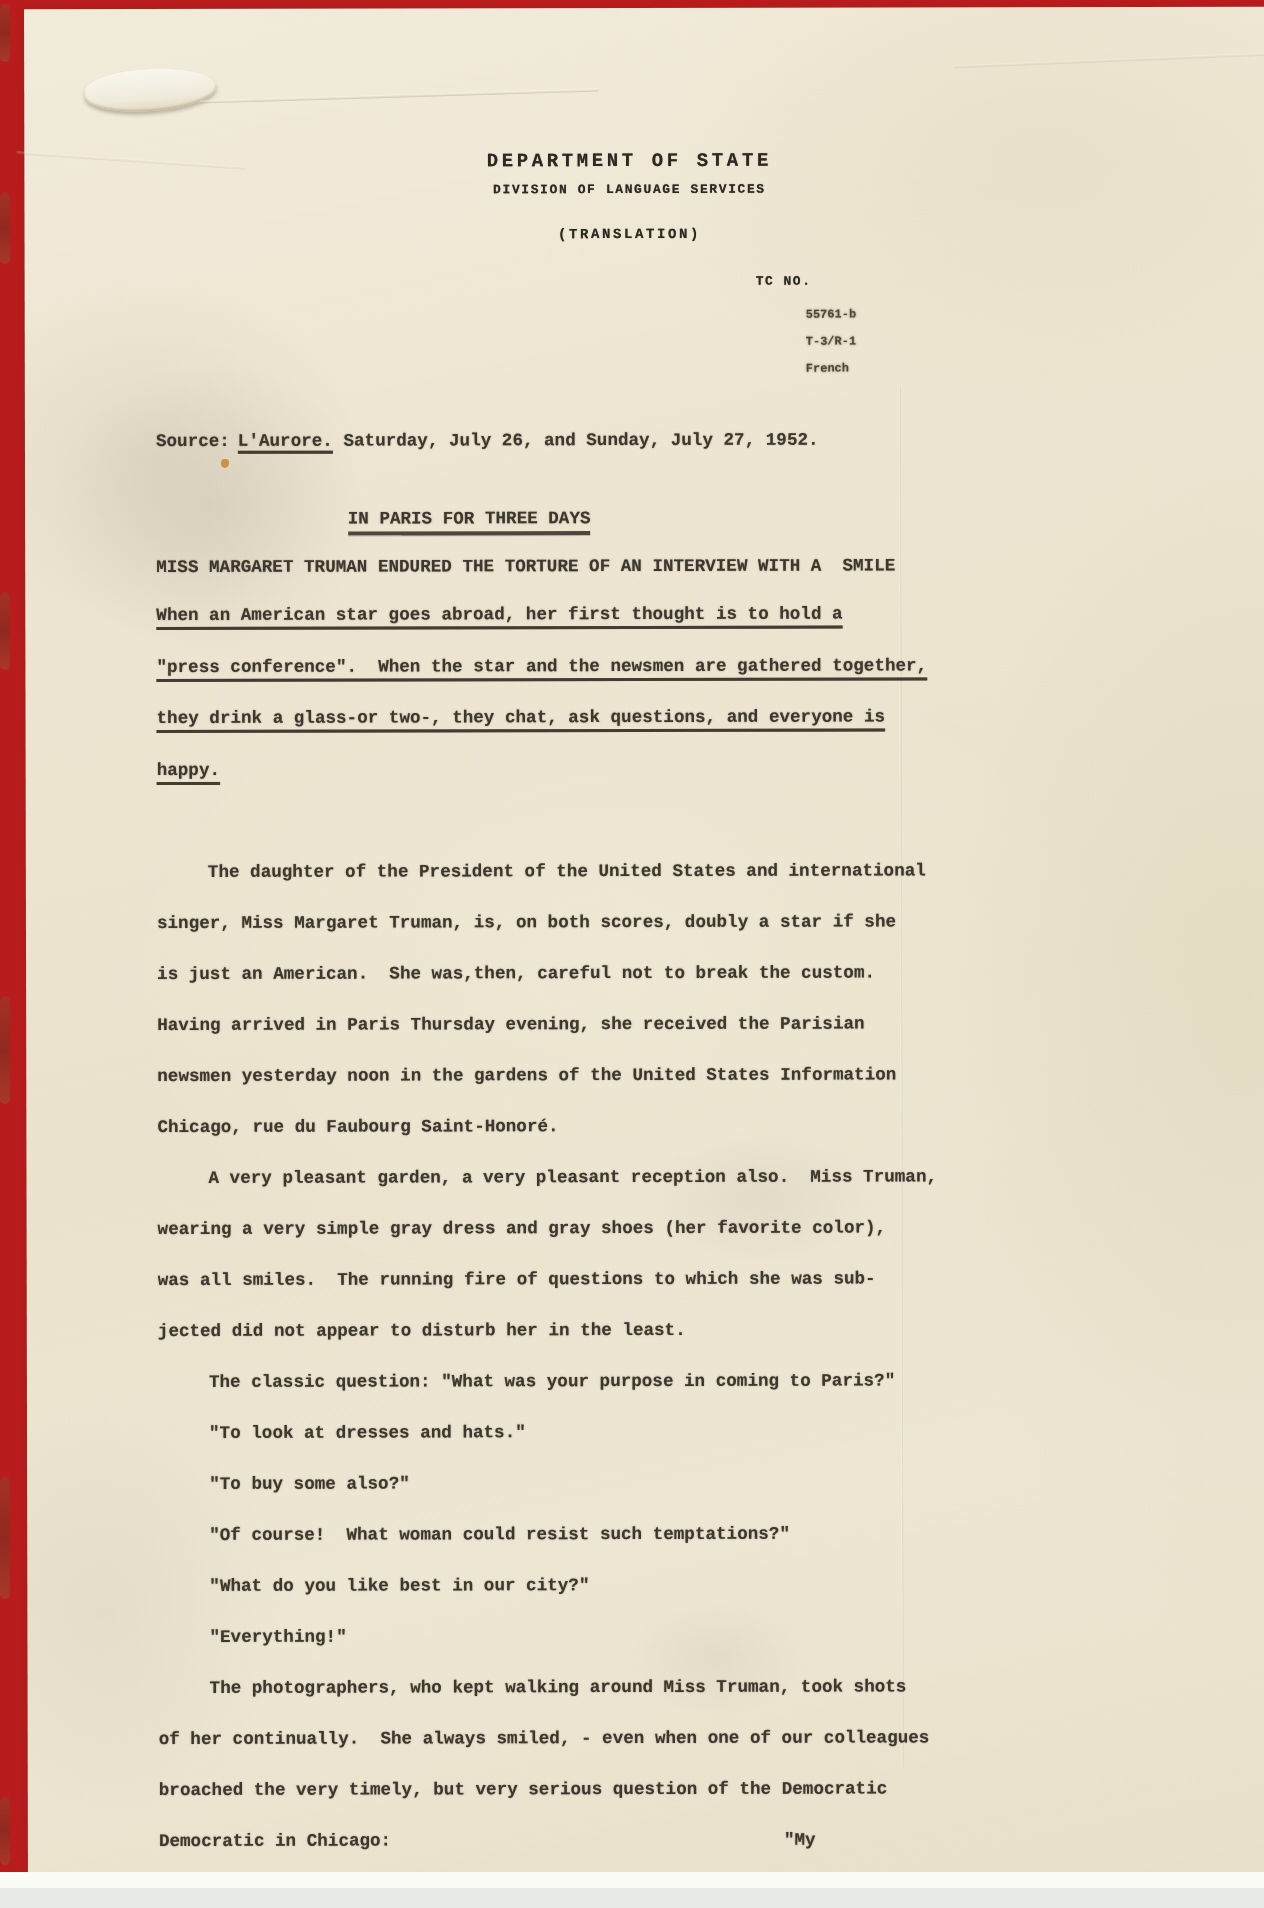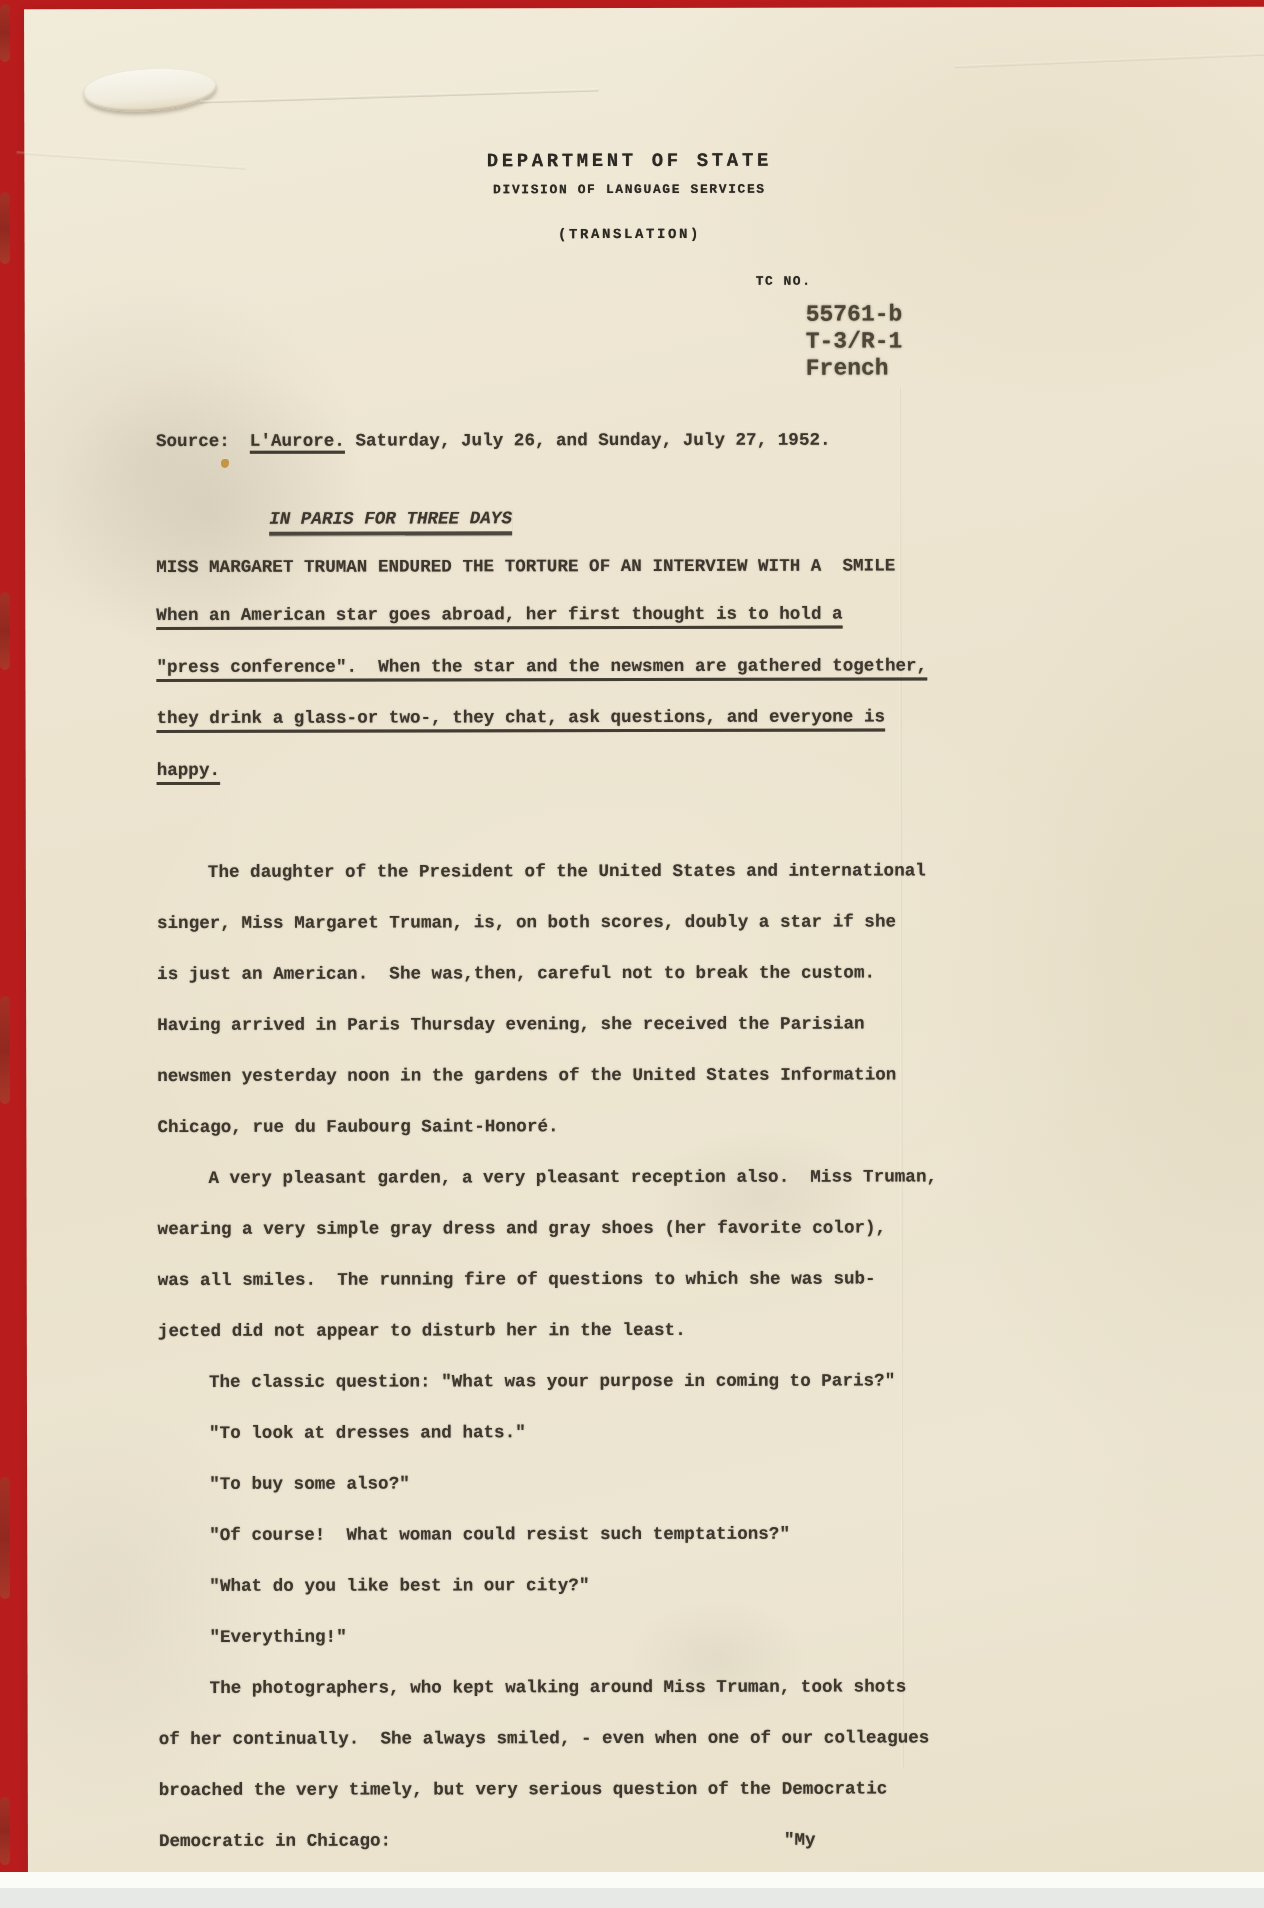--- a/index.html
+++ b/index.html
@@ -67,27 +67,27 @@
     letter-spacing:1.5px;color:#2c2923;text-shadow:0 0 0.8px rgba(44,41,35,0.7);text-align:center;}
 
   
   .typed{
     font-family:"Liberation Mono","DejaVu Sans Mono",monospace;
     font-size:17.6px;font-weight:bold;color:#3d372e;
     text-shadow:0 0 1.5px rgba(62,55,45,0.55);
     white-space:pre;
   }
   .tc-block{position:absolute;left:781px;top:294px;line-height:27px;}
-  .tc-block .typed{font-size:23px;color:#4e4738;text-shadow:0 0 2.2px rgba(78,71,56,0.75);display:block;}
+  .tc-block .typed{font-size:12px;color:#4e4738;text-shadow:0 0 2.2px rgba(78,71,56,0.75);display:block;}
 
   .src-line{position:absolute;left:131px;top:422px;}
-  .src-pub{margin-left:20px;text-decoration:underline;text-decoration-thickness:2.5px;text-underline-offset:5px;
+  .src-pub{margin-left:8px;text-decoration:underline;text-decoration-thickness:2.5px;text-underline-offset:5px;
     text-decoration-color:rgba(58,52,43,0.9);}
 
-  .headline-wrap{position:absolute;left:244px;top:500px;width:400px;text-align:left;font-style:italic;}
+  .headline-wrap{position:absolute;left:244px;top:500px;width:400px;text-align:center;}
   .headline{display:inline-block;border-bottom:4px solid rgba(55,50,42,0.88);padding-bottom:3px;
     box-shadow:0 1px 0 rgba(55,50,42,0.25);}
   .subhead{position:absolute;left:131px;top:548px;}
 
   .lede{position:absolute;left:131px;top:596px;}
   .lede-line{height:51.5px;
     text-decoration:underline;text-decoration-thickness:2.6px;text-underline-offset:7px;
     text-decoration-color:rgba(58,52,43,0.9);}
 
   .body-lines{position:absolute;left:131px;top:838px;}

